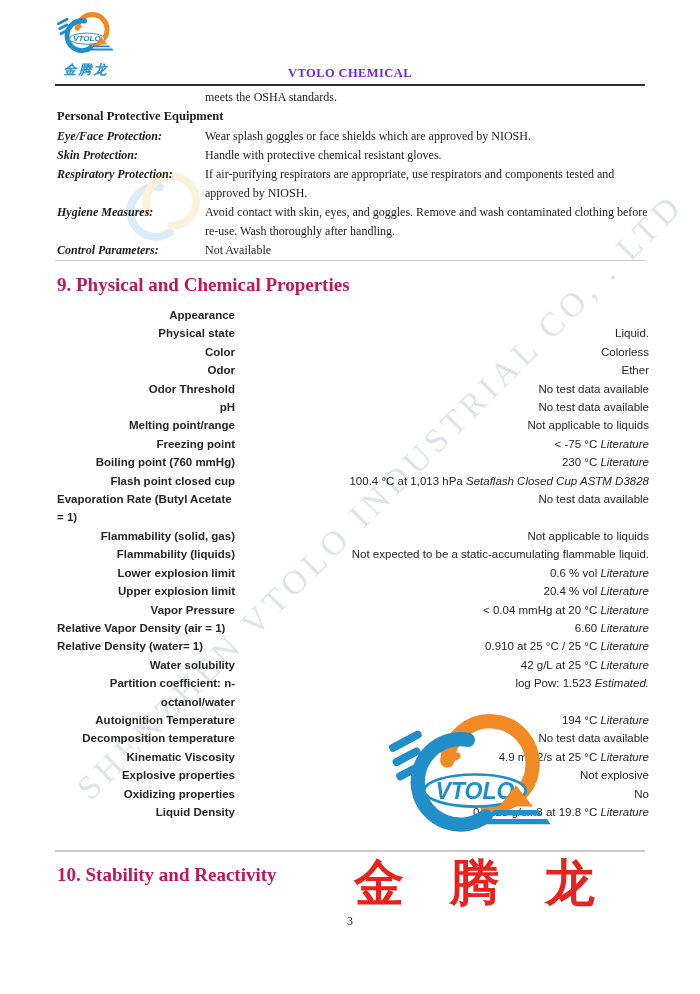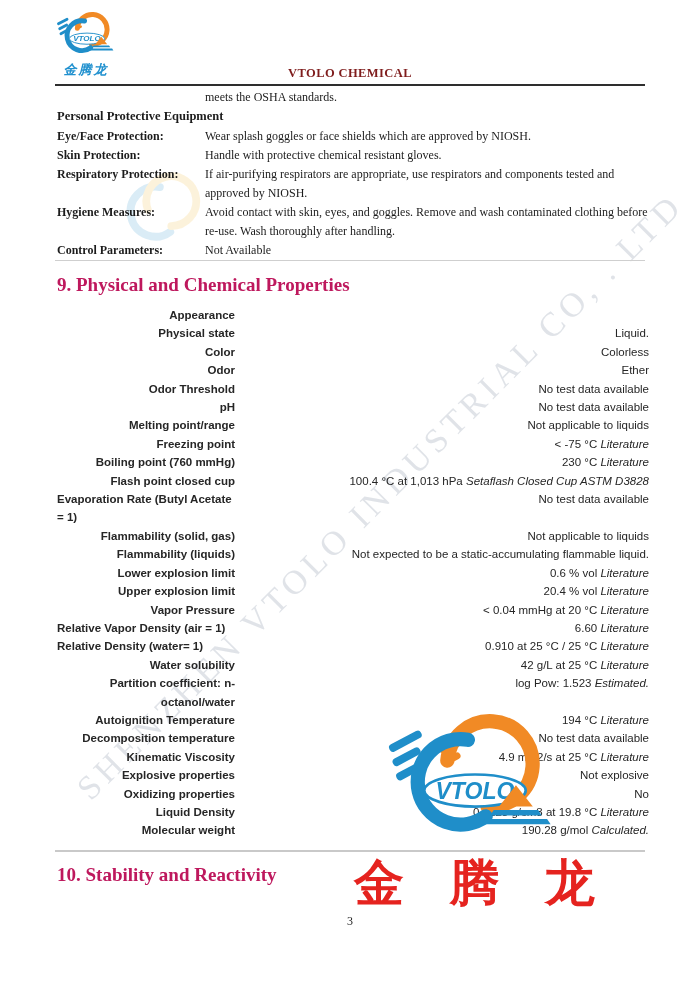--- a/index.html
+++ b/index.html
@@ -29,29 +29,29 @@
   
   .top-logo{position:absolute;left:56px;top:12px;width:62px;z-index:2;}
   .top-logo-cn{
     position:absolute;left:52px;top:61px;width:68px;text-align:center;
     font-family:"DejaVu Sans","Liberation Sans",sans-serif;
     font-style:italic;font-weight:bold;font-size:13px;letter-spacing:2px;
     color:#2191cf;z-index:2;white-space:nowrap;
   }
   .company-name{
     position:absolute;left:0;right:0;top:66px;text-align:center;
-    font-weight:bold;font-size:12.5px;letter-spacing:.4px;color:#7f1d1d;z-index:2;
+    font-weight:bold;font-size:12.5px;letter-spacing:.4px;color:#6d28d9;z-index:2;
   }
   .header-rule{position:absolute;left:55px;right:55px;top:84px;height:2px;background:#2e2e2e;z-index:2;}
   .osha-line{position:absolute;left:205px;top:90px;font-size:12px;z-index:2;}
   
   .ppe-title{position:absolute;left:57px;top:109px;font-weight:bold;font-size:12.5px;z-index:2;}
   .ppe-rows{position:absolute;left:57px;top:127px;width:592px;font-size:12px;line-height:19px;z-index:2;}
   .ppe-row{display:flex;}
-  .ppe-label{flex:0 0 148px;font-weight:bold;}
+  .ppe-label{flex:0 0 148px;font-weight:bold;font-style:italic;}
   .ppe-value{flex:1;}
   
   .divider1{position:absolute;left:55px;right:55px;top:260px;height:1px;background:#cfcfcf;z-index:1;}
   .divider2{position:absolute;left:55px;right:55px;top:850px;height:2px;background:#c9c9c9;z-index:1;}
   .sec-title{
     position:absolute;left:57px;
     font-weight:bold;font-size:19px;color:#be185d;z-index:2;white-space:nowrap;
   }
   .sec9{top:274px;}
   .sec10{top:864px;}
@@ -246,24 +246,20 @@
         <span class="prop-value"><span>Not explosive</span></span>
       </div>
       <div class="prop-row">
         <span class="prop-label">Oxidizing properties</span>
         <span class="prop-value"><span>No</span></span>
       </div>
       <div class="prop-row">
         <span class="prop-label">Liquid Density</span>
         <span class="prop-value"><span>0.9128 g/cm3 at 19.8 °C </span><i>Literature</i></span>
       </div>
-      <div class="prop-row">
-        <span class="prop-label">Molecular weight</span>
-        <span class="prop-value"><span>190.28 g/mol </span><i>Calculated.</i></span>
-      </div>
     </div>
 
   <div class="divider2"></div>
 
   <div class="sec-title sec10">10. Stability and Reactivity</div>
 
   <div class="big-logo">
     <svg viewBox="0 0 200 150">
       <g fill="#1f8ec9">
         <rect x="2" y="36" width="40" height="9" rx="4" transform="rotate(-28 2 36)"></rect>

